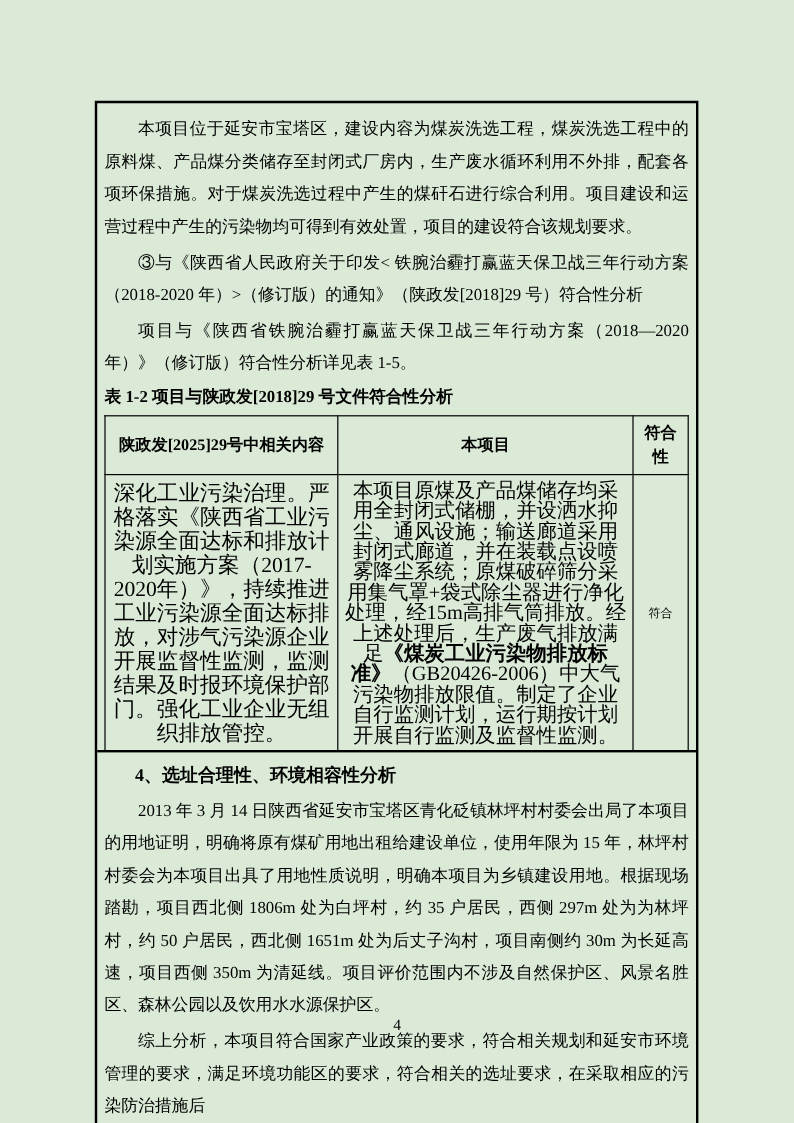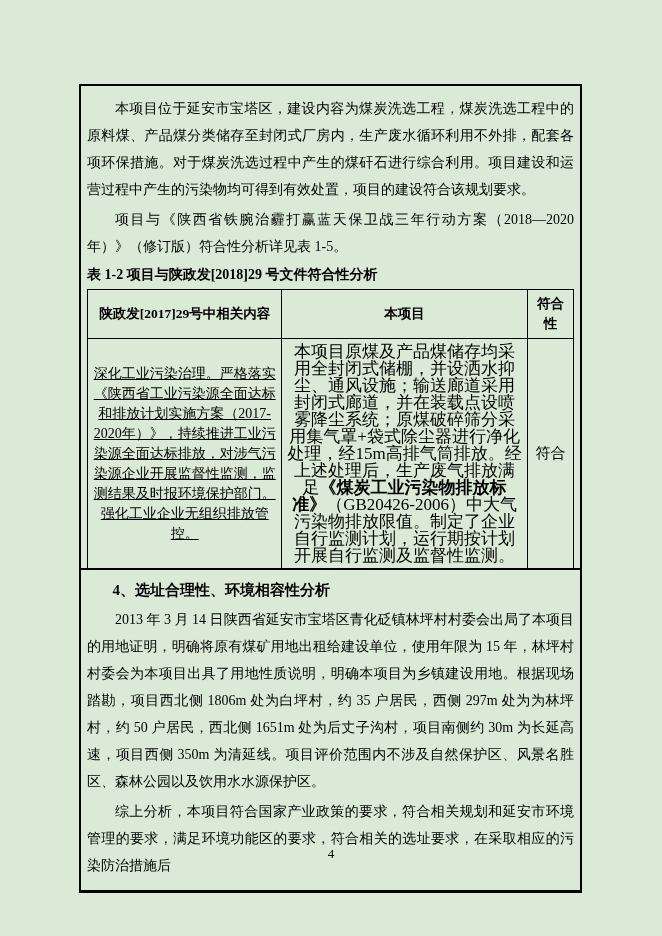--- a/index.html
+++ b/index.html
@@ -63,30 +63,29 @@
   table.compliance tr.body-row th,
   table.compliance tr.body-row td {
     border-bottom: none; 
   }
   table.compliance th {
     font-size: 13.5px;
     font-weight: bold;
     line-height: 20px;
   }
   td.cell-policy {
-    font-size: 14px;
+    font-size: 18px;
     line-height: 20px;
-    text-decoration: underline;
   }
   td.cell-project {
     font-size: 17px;
     line-height: 17px;
   }
   td.cell-conformity {
-    font-size: 15px;
+    font-size: 10px;
     font-family: Liberation Serif, serif;
   }
   .col-policy { width: 40%; }
   .col-project { width: 50.5%; }
   .col-conformity { width: 9.5%; }
   .bold-std { font-weight: bold; }
   .divider {
     height: 0;
     border-top: 2.5px solid #000;
   }
@@ -110,33 +109,34 @@
 </style>
 </head>
 <body>
 
 <div class="sheet">
 
   <div class="content-box">
 
     <div class="section-top">
       <p class="para">本项目位于延安市宝塔区，建设内容为煤炭洗选工程，煤炭洗选工程中的原料煤、产品煤分类储存至封闭式厂房内，生产废水循环利用不外排，配套各项环保措施。对于煤炭洗选过程中产生的煤矸石进行综合利用。项目建设和运营过程中产生的污染物均可得到有效处置，项目的建设符合该规划要求。</p>
+      <p class="para">③与《陕西省人民政府关于印发&lt; 铁腕治霾打赢蓝天保卫战三年行动方案（2018-2020 年）&gt;（修订版）的通知》（陕政发[2018]29 号）符合性分析</p>
       <p class="para">项目与《陕西省铁腕治霾打赢蓝天保卫战三年行动方案（2018—2020 年）》（修订版）符合性分析详见表 1-5。</p>
 
       <div class="table-title">表 1-2  项目与陕政发[2018]29 号文件符合性分析</div>
 
       <table class="compliance">
         <colgroup>
           <col class="col-policy">
           <col class="col-project">
           <col class="col-conformity">
         </colgroup>
         <tbody>
             <tr>
-          <th>陕政发[2017]29号中相关内容</th>
+          <th>陕政发[2025]29号中相关内容</th>
           <th>本项目</th>
           <th>符合性</th>
         </tr>
         <tr class="body-row">
           <td class="cell-policy">深化工业污染治理。严格落实《陕西省工业污染源全面达标和排放计划实施方案（2017-2020年）》，持续推进工业污染源全面达标排放，对涉气污染源企业开展监督性监测，监测结果及时报环境保护部门。强化工业企业无组织排放管控。</td>
           <td class="cell-project"><span>本项目原煤及产品煤储存均采用全封闭式储棚，并设洒水抑尘、通风设施；输送廊道采用封闭式廊道，并在装载点设喷雾降尘系统；原煤破碎筛分采用集气罩+袋式除尘器进行净化处理，经15m高排气筒排放。经上述处理后，生产废气排放满足</span><span class="bold-std">《煤炭工业污染物排放标准》</span><span>（GB20426-2006）中大气污染物排放限值。制定了企业自行监测计划，运行期按计划开展自行监测及监督性监测。</span></td>
           <td class="cell-conformity">符合</td>
         </tr>
       </tbody>
         </table>

